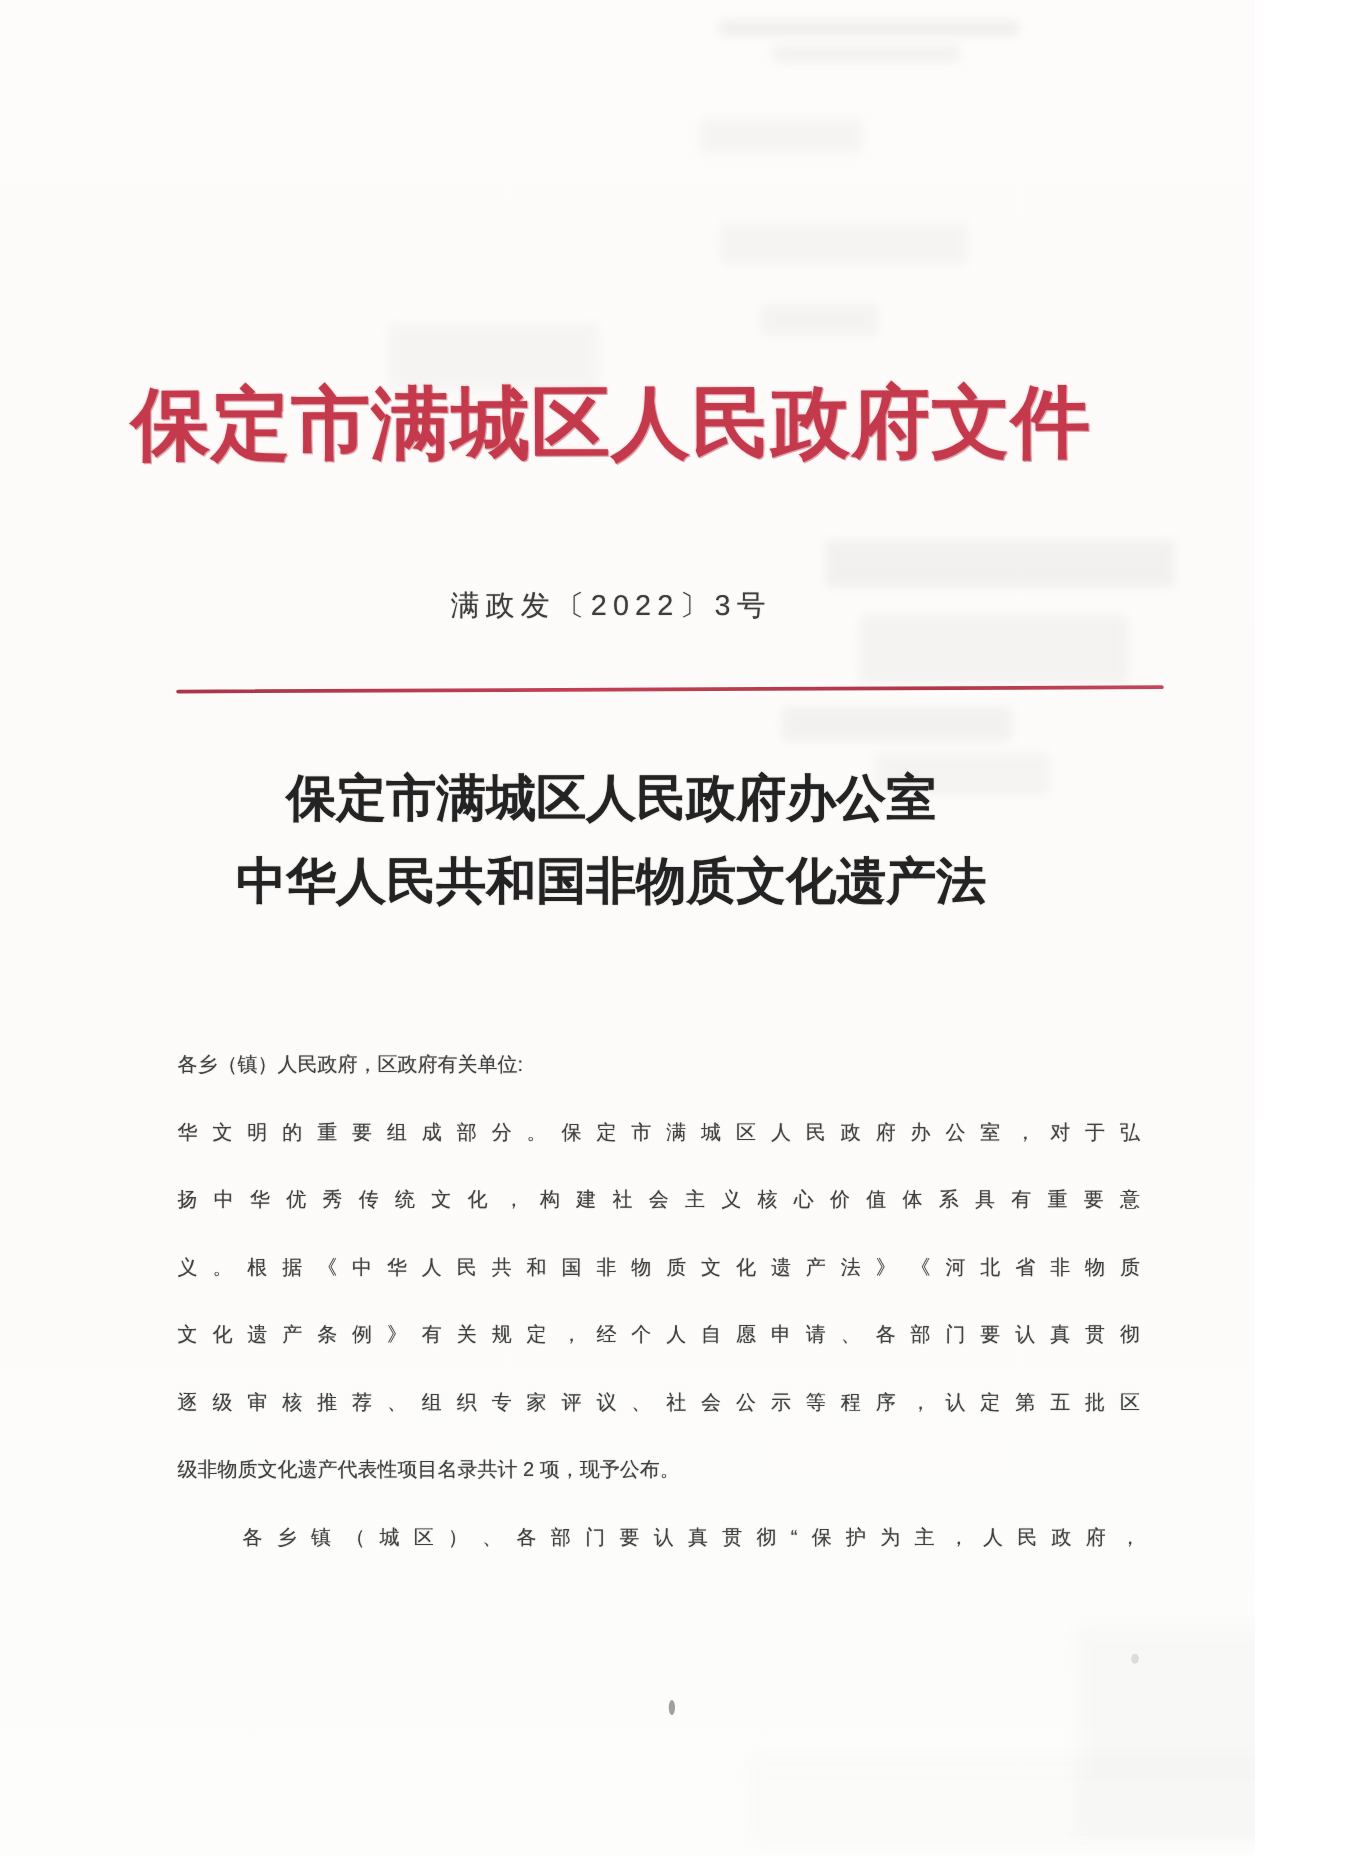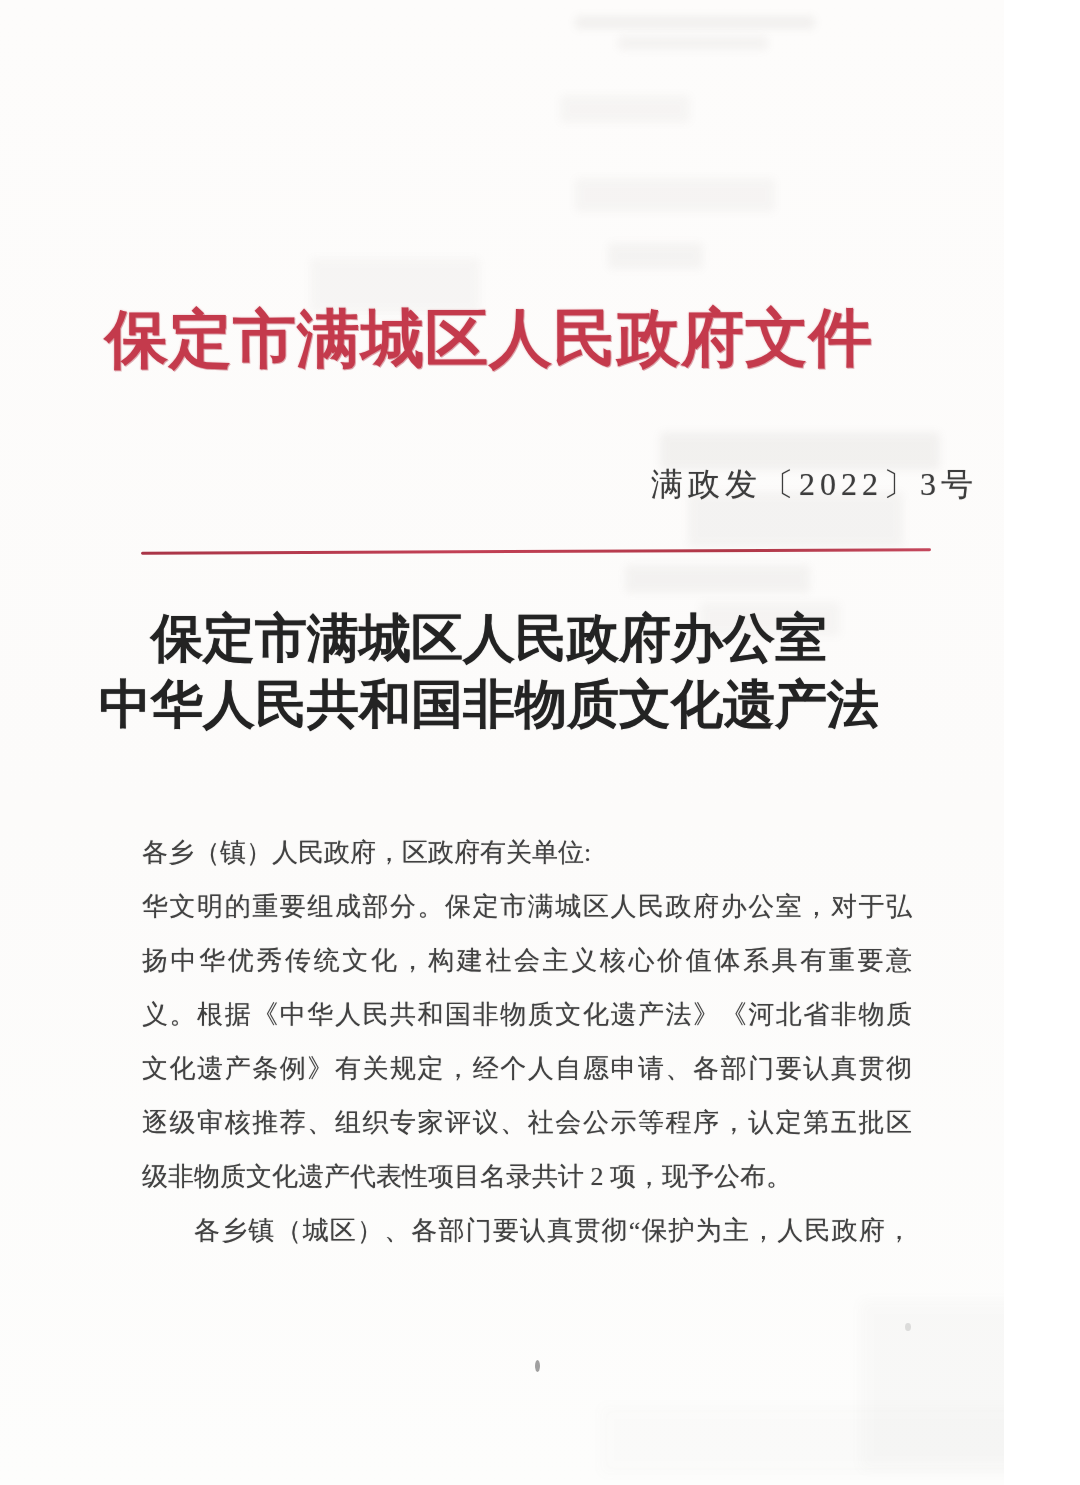--- a/index.html
+++ b/index.html
@@ -6,21 +6,21 @@
     margin: 0;
     padding: 0;
     background: #ffffff;
   }
   .page {
     position: relative;
     width: 1004px;
     height: 1485px;
     margin: 0;
     background: linear-gradient(180deg, #fdfcfb 0%, #fcfbfa 55%, #fdfdfc 100%);
-    font-family: Liberation Serif, serif;
+    font-family: Liberation Sans, sans-serif;
     overflow: hidden;
   }
 
   
   .letterhead {
     position: absolute;
     left: 0;
     right: 26px;
     top: 286px;
     height: 106px;
@@ -36,22 +36,22 @@
   }
 
   
   .docnum {
     position: absolute;
     left: 0;
     right: 26px;
     top: 462px;
     height: 44px;
     line-height: 44px;
-    text-align: right;
-    font-size: 32px;
+    text-align: center;
+    font-size: 23px;
     letter-spacing: 5px;
     color: #3d3d3d;
     text-shadow: 0 0 1px rgba(40, 40, 40, 0.4);
     white-space: nowrap;
   }
 
   
   .redline {
     position: absolute;
     left: 141px;
@@ -63,35 +63,35 @@
     border-radius: 2px;
   }
 
   
   .title-block {
     position: absolute;
     left: 0;
     right: 26px;
     top: 606px;
     text-align: center;
-    font-size: 52px;
+    font-size: 40px;
     line-height: 66px;
     font-weight: bold;
     color: #232323;
     text-shadow: 0 0 1px rgba(20, 20, 20, 0.5);
   }
   .title-line { white-space: nowrap; }
 
   
   .body-block {
     position: absolute;
     left: 142px;
     top: 826px;
     width: 770px;
-    font-size: 26px;
+    font-size: 16px;
     line-height: 54px;
     color: #414141;
     text-shadow: 0 0 1px rgba(50, 50, 50, 0.45);
   }
   .bline { white-space: nowrap; }
   .j {
     white-space: normal;
     text-align: justify;
     text-align-last: justify;
   }

